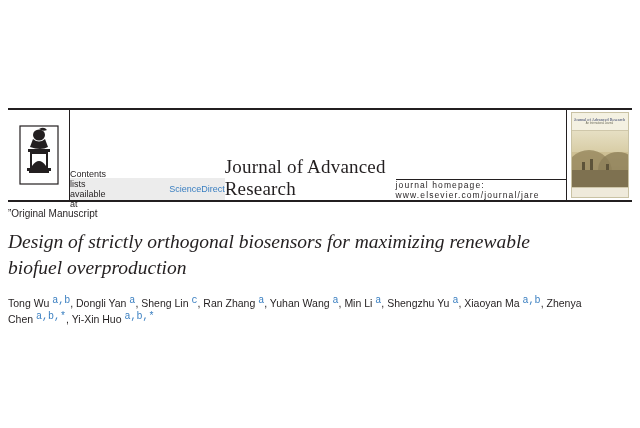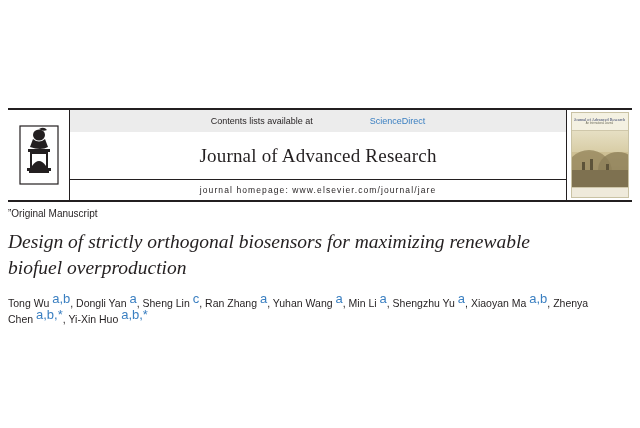--- a/index.html
+++ b/index.html
@@ -47,22 +47,23 @@
     justify-content: center;
     background: #ffffff;
   }
   .emblem svg { display: block; }
 
   
   .masthead-center {
     flex: 1 1 auto;
     position: relative;
     display: flex;
-    flex-direction: column;
-    background: #ffffff;
+    flex-direction: row;
+    background: #ffffff;
+    align-items: flex-end;
   }
   .contents-band {
     height: 22px;
     background: #ececec;
     display: flex;
     align-items: center;
     justify-content: center;
     font-family: "Liberation Sans", sans-serif;
     font-size: 9px;
     color: #231f20;
@@ -198,24 +199,25 @@
     font-style: italic;
   }
   .authors {
     font-family: "Liberation Sans", sans-serif;
     font-size: 10.5px;
     line-height: 1.55;
     color: #231f20;
     max-width: 600px;
   }
   .authors sup {
-    font-size: 13px;
+    font-size: 10px;
     color: #3a7fc1;
     vertical-align: super;
     line-height: 0;
+    font-family: Liberation Mono, monospace;
   }
   .authors .sep { color: #231f20; }
 </style>
 </head>
 <body>
 
 <div class="page">
 
   <div class="masthead">
 

